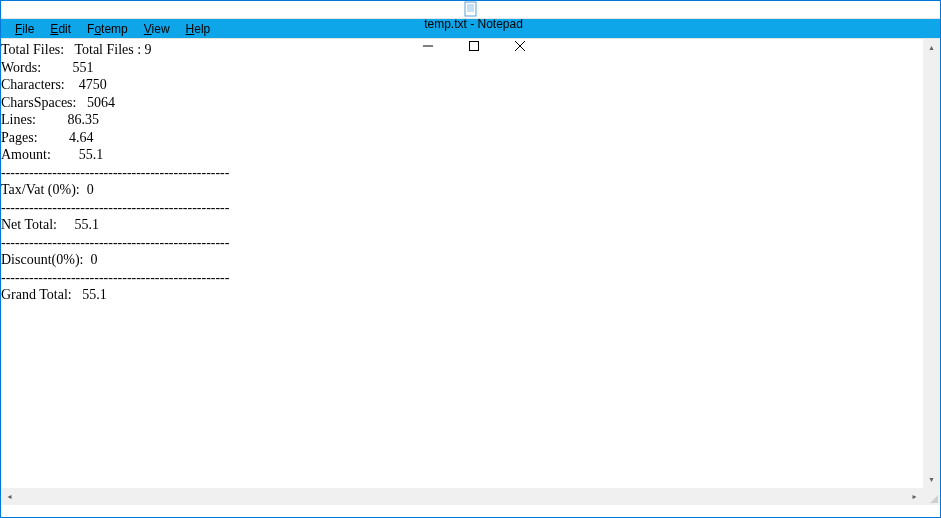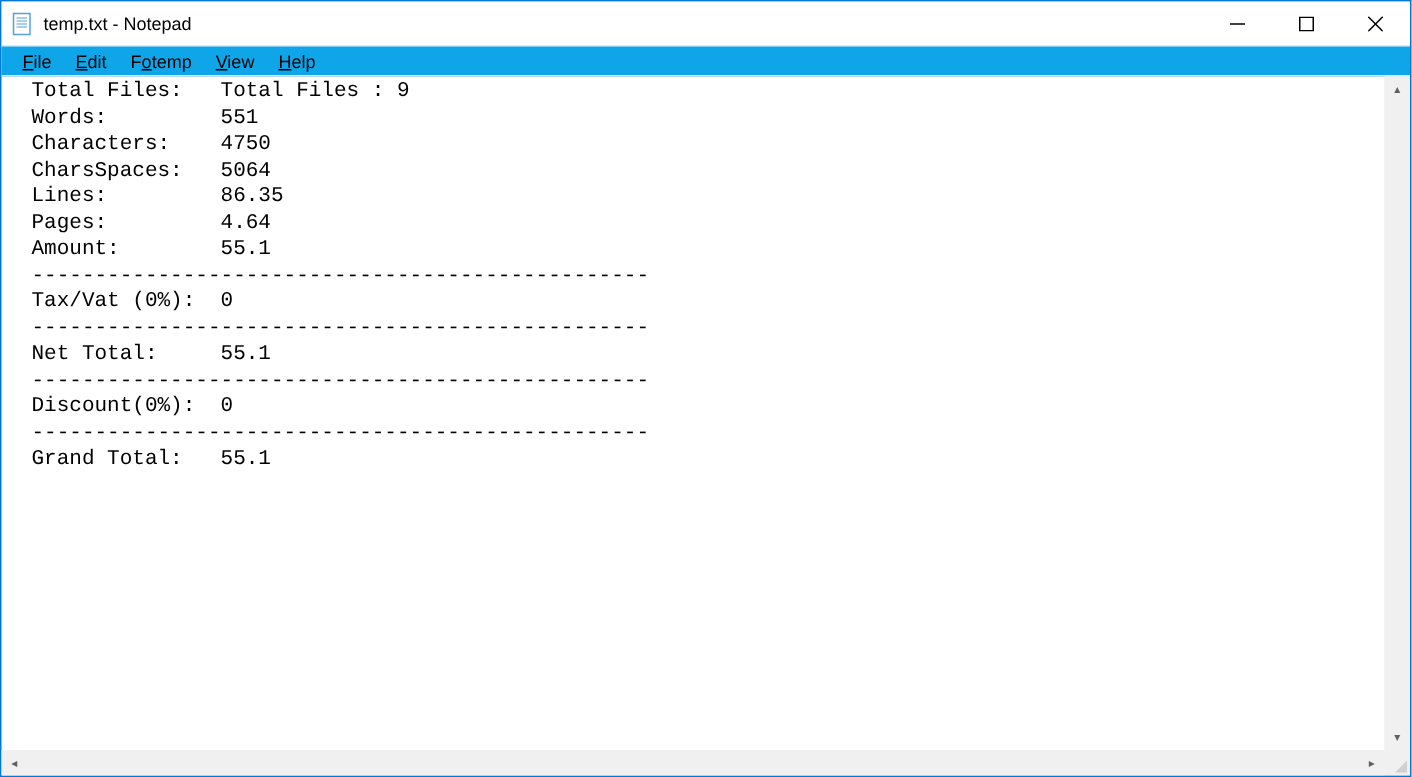--- a/index.html
+++ b/index.html
@@ -9,26 +9,27 @@
     }
     body {
       font-family: "Segoe UI", Tahoma, sans-serif;
       background: #fff;
       width: 941px;
       height: 518px;
       overflow: hidden;
       border: 1px solid #0078d7;
     }
     .titlebar {
-      height: 30px;
+      height: 18px;
       background: #fff;
       display: flex;
       align-items: center;
       padding-left: 6px;
       border-bottom: 1px solid #e5e5e5;
+      flex-direction: column;
     }
     .titlebar-icon {
       width: 16px;
       height: 16px;
       margin-right: 6px;
       display: inline-flex;
       align-items: center;
       justify-content: center;
     }
     .titlebar-icon svg {
@@ -73,22 +74,22 @@
       text-decoration: underline;
     }
     .editor-wrap {
       position: relative;
       height: calc(100% - 50px);
       display: flex;
       flex-direction: column;
     }
     .editor {
       flex: 1;
-      padding: 2px 20px;
-      font-family: Liberation Mono, monospace;
+      padding: 2px 0;
+      font-family: Liberation Serif, serif;
       font-size: 14px;
       white-space: pre;
       color: #000;
       overflow: hidden;
       line-height: 1.25;
     }
     .scrollbar-v {
       position: absolute;
       right: 0;
       top: 0;

